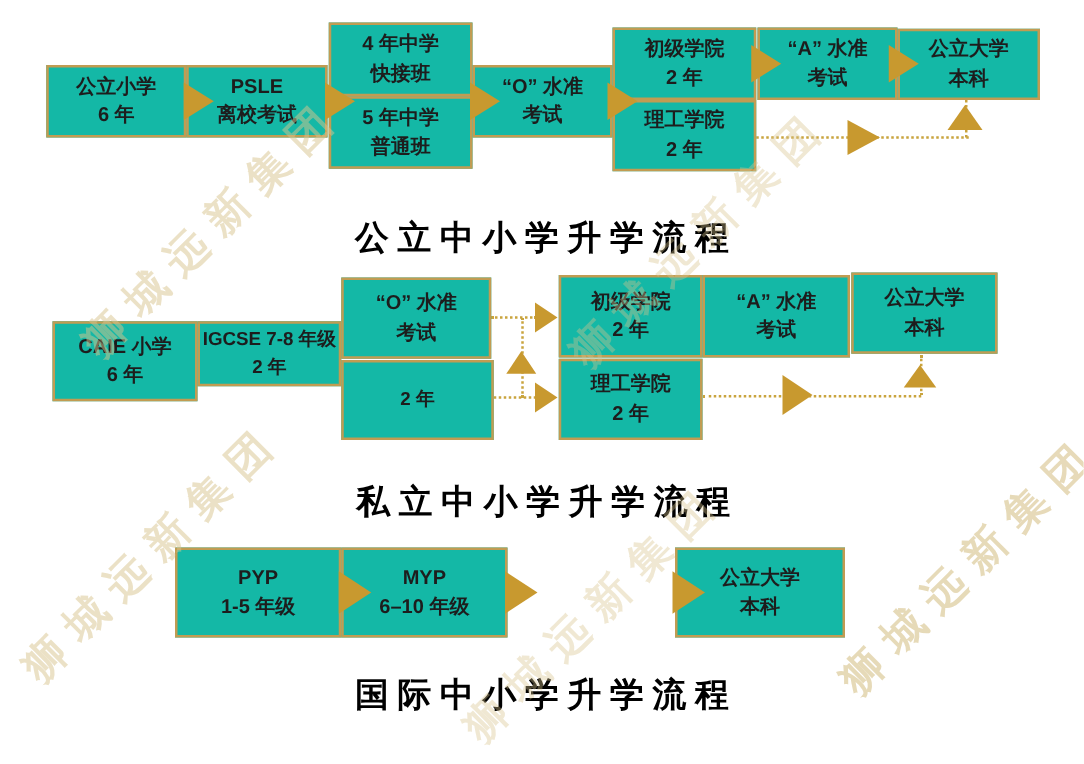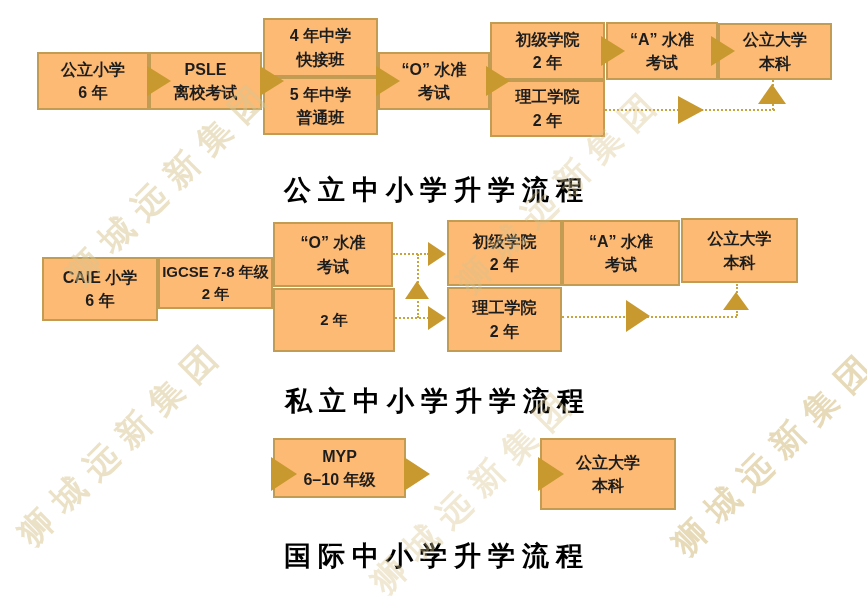--- a/index.html
+++ b/index.html
@@ -6,21 +6,21 @@
   #canvas{
     position:relative;
     width:867px;height:611px;
     background:#ffffff;
     overflow:hidden;
     font-family:"Liberation Sans","DejaVu Sans",sans-serif;
     color:#1d1d1d;
   }
   .box{
     position:absolute;
-    background:#fdba74;
+    background:#14b8a6;
     border:2px solid #c19c52;
     box-sizing:border-box;
     display:flex;flex-direction:column;
     align-items:center;justify-content:center;
     text-align:center;
     font-weight:bold;
     font-size:16px;
     line-height:1.45;
     z-index:2;
     white-space:nowrap;
@@ -152,21 +152,25 @@
   <div class="dot-v" style="left:417px;top:254px;height:64px"></div>
   <div class="arr arr-u" style="left:405px;top:281px;border-width:0 12px 18px 12px"></div>
 
   <div class="dot-h" style="left:562px;top:316px;width:175px"></div>
   <div class="arr arr-r" style="left:626px;top:300px;border-width:16px 0 16px 24px"></div>
   <div class="dot-v" style="left:736px;top:284px;height:32px"></div>
   <div class="arr arr-u" style="left:723px;top:292px;border-width:0 13px 18px 13px"></div>
 
   <div class="chart-title" style="left:438px;top:383px">私立中小学升学流程</div>
 
-  <div class="box" style="left:273px;top:438px;width:133px;height:60px">
+  <div class="box" style="left:140px;top:438px;width:133px;height:72px">
+    <span>PYP</span>
+    <span>1-5 年级</span>
+  </div>
+  <div class="box" style="left:273px;top:438px;width:133px;height:72px">
     <span>MYP</span>
     <span>6–10 年级</span>
   </div>
   <div class="box" style="left:540px;top:438px;width:136px;height:72px">
     <span>公立大学</span>
     <span>本科</span>
   </div>
 
   <div class="arr arr-r" style="left:271px;top:457px;border-width:17px 0 17px 26px"></div>
   <div class="arr arr-r" style="left:404px;top:457px;border-width:17px 0 17px 26px"></div>

